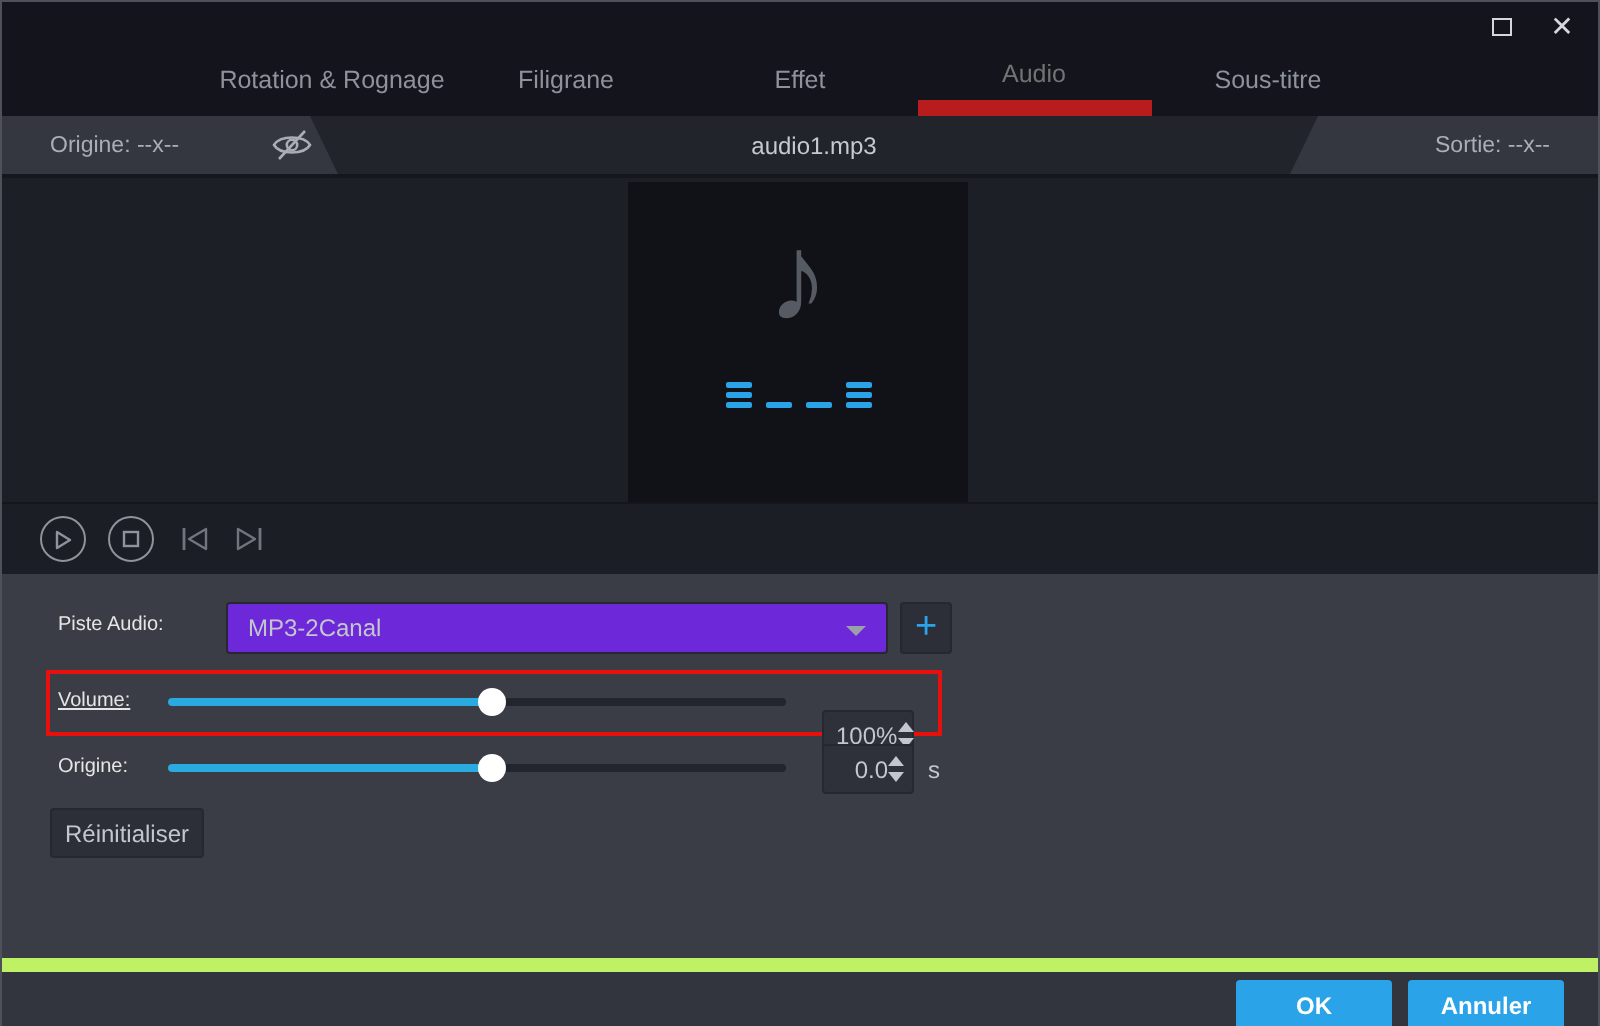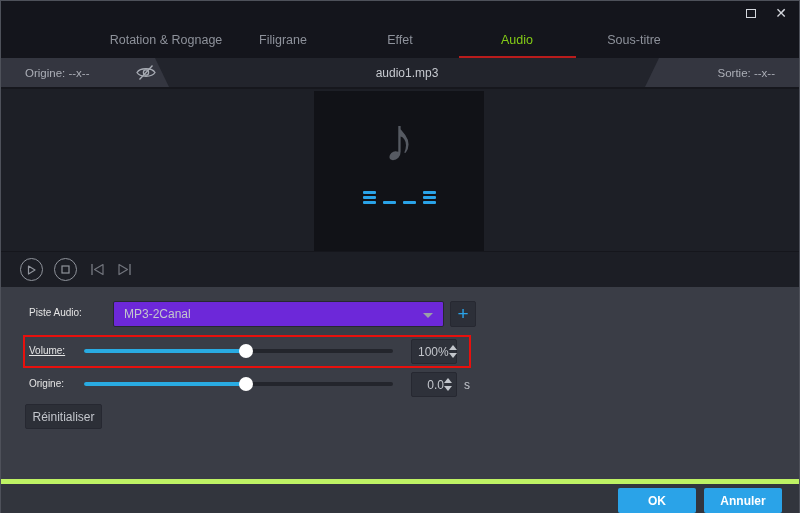--- a/index.html
+++ b/index.html
@@ -10,21 +10,21 @@
   
   .header { position: absolute; left: 0; top: 0; width: 100%; height: 57px; background: #14151c; }
   .win-controls { position: absolute; top: 5px; right: 10px; display: flex; gap: 14px; align-items: center; }
   .win-btn { width: 16px; height: 14px; display: flex; align-items: center; justify-content: center; color: #d4d7dd; cursor: pointer; }
   .max-glyph { width: 10px; height: 9px; border: 1.5px solid #d4d7dd; }
   .close-glyph { font-size: 14px; line-height: 14px; color: #d4d7dd; }
 
   .tabbar { position: absolute; left: 0; bottom: 0; width: 100%; display: flex; justify-content: center; }
   .tab { width: 117px; height: 34px; display: flex; align-items: center; justify-content: center;
          font-size: 12.5px; color: #8e929b; cursor: pointer; border-bottom: 2px solid transparent; }
-  .tab.active { color: #84cc16; border-bottom: 2px solid #b91c1c; }
+  .tab.active { color: #737373; border-bottom: 8px solid #b91c1c; }
 
   
   .filebar { position: absolute; left: 0; top: 57px; width: 100%; height: 29px; background: #343640; }
   .filebar-left { position: absolute; left: 24px; top: 0; height: 100%; display: flex; align-items: center;
                   font-size: 11.5px; color: #abaeb6; }
   .eye-wrap { position: absolute; left: 133px; top: 4px; width: 24px; height: 21px; display: flex; align-items: center; justify-content: center; cursor: pointer; }
   .center-tab { position: absolute; left: 154px; top: 0; width: 504px; height: 29px; background: #22242c;
                 clip-path: polygon(0 0, 100% 0, calc(100% - 14px) 100%, 14px 100%);
                 display: flex; align-items: center; justify-content: center; font-size: 12px; color: #c6c9cf; }
   .filebar-right { position: absolute; right: 24px; top: 0; height: 100%; display: flex; align-items: center;
@@ -73,21 +73,21 @@
   .spinner { display: flex; flex-direction: column; gap: 3px; cursor: pointer; }
   .spin-up { width: 0; height: 0; border-left: 4px solid transparent; border-right: 4px solid transparent; border-bottom: 5px solid #c3c6cc; }
   .spin-down { width: 0; height: 0; border-left: 4px solid transparent; border-right: 4px solid transparent; border-top: 5px solid #c3c6cc; }
   .unit { position: absolute; left: 463px; font-size: 12px; color: #c3c6cc; }
 
   .reset-btn { position: absolute; left: 24px; top: 117px; width: 77px; height: 25px; background: #2c2f37;
                border: 1px solid #262831; border-radius: 2px; color: #c3c6cc; font-size: 12px;
                display: flex; align-items: center; justify-content: center; cursor: pointer; }
 
   
-  .footer { position: absolute; left: 0; top: 478px; width: 100%; height: 35px; background: #32353d; border-top: 5px solid #bef264; }
+  .footer { position: absolute; left: 0; top: 478px; width: 100%; height: 35px; background: #32353d; border-top: 7px solid #bef264; }
   .footer-btn { position: absolute; top: 4px; width: 78px; height: 25px; background: #2aa3e8; border-radius: 2px;
                 color: #ffffff; font-size: 12px; font-weight: bold; display: flex; align-items: center;
                 justify-content: center; cursor: pointer; }
   .ok-btn { left: 617px; }
   .cancel-btn { left: 703px; }
 
   svg { display: block; }
 </style>
 </head>
 <body>
@@ -196,21 +196,21 @@
     </div>
     <div class="add-btn">+</div>
 
     <div class="highlight-box"></div>
 
     <div class="field-label" style="top:58px;text-decoration:underline;">Volume:</div>
     <div class="slider-track" style="top:62px;">
       <div class="slider-fill"></div>
       <div class="slider-thumb"></div>
     </div>
-    <div class="value-box" style="top:52px;">
+    <div class="value-box" style="top:68px;">
       <span>100%</span>
       <span class="spinner">
         <span class="spin-up"></span>
         <span class="spin-down"></span>
       </span>
     </div>
 
     <div class="field-label" style="top:91px;">Origine:</div>
     <div class="slider-track" style="top:95px;">
       <div class="slider-fill"></div>

